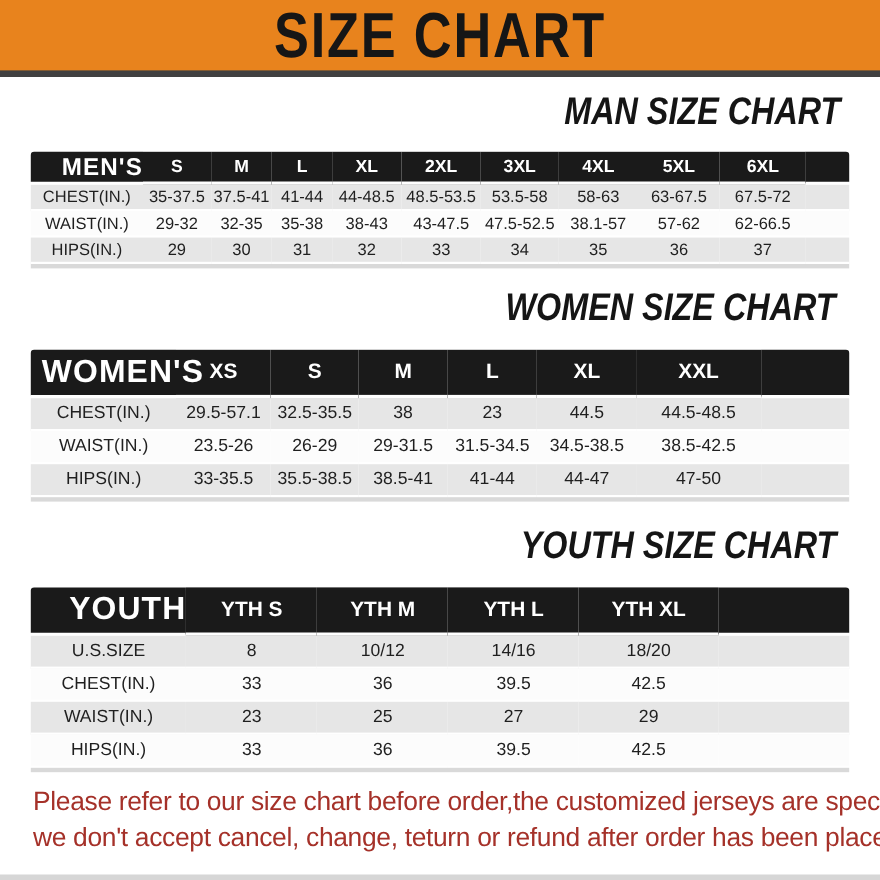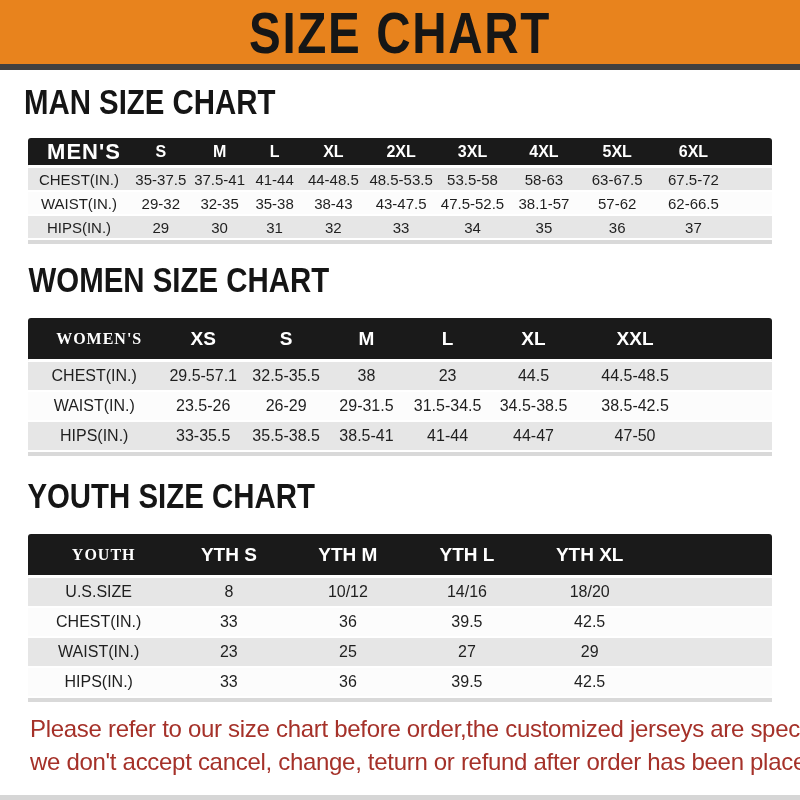--- a/index.html
+++ b/index.html
@@ -22,22 +22,23 @@
   .banner h1 {
     margin: 0;
     font-size: 58px; font-weight: 700; color: #161616;
     letter-spacing: 2px;
     transform: scaleX(0.82);
     white-space: nowrap;
   }
 
   
   .section-heading {
-    margin: 0; text-align: left;
+    margin: 12px; text-align: right;
     line-height: 40px;
+    font-style: italic;
   }
   .section-heading .cond {
     display: inline-block;
     font-size: 35px; font-weight: 700; color: #151515;
     letter-spacing: 0px;
     transform: scaleX(0.84);
     white-space: nowrap;
   }
   .hd-men   { margin-top: 12px; margin-bottom: 12px; }
   .hd-women { margin-top: 16px; margin-bottom: 14px; }
@@ -48,36 +49,36 @@
     width: 744px; margin-left: 28px;
     border-collapse: separate; border-spacing: 0;
     table-layout: fixed;
   }
   .size-table thead th {
     background: #1A1A1A; color: #ffffff;
     font-weight: 700; text-align: center;
     border-bottom: 3px solid #ffffff;
     padding: 0;
   }
-  .size-table thead th:first-child { border-radius: 3px 0 0 3px; text-align: center; padding-left: 10px; }
+  .size-table thead th:first-child { border-radius: 3px 0 0 3px; text-align: right; padding-left: 10px; }
   .size-table thead th:last-child  { border-radius: 0 3px 3px 0; }
   .size-table tbody tr:nth-child(odd)  { background: #E6E6E6; }
   .size-table tbody tr:nth-child(even) { background: #FCFCFC; }
   .size-table tbody th, .size-table tbody td {
     font-weight: 400; color: #1F1F1F; text-align: center;
     border-bottom: 2px solid #ffffff;
     padding: 0;
   }
 
   .men-table thead th { height: 30px; font-size: 16px; }
   .men-table thead th.label-cell { font-size: 22px; letter-spacing: 1px; }
   .men-table tbody th, .men-table tbody td { height: 24px; font-size: 15px; }
 
   .big-table thead th { height: 44px; font-size: 19px; }
-  .big-table thead th.label-cell { font-size: 16px; letter-spacing: 1px; font-family: Liberation Serif, serif; }
+  .big-table thead th.label-cell { font-size: 29px; letter-spacing: 1px; }
   .big-table tbody th, .big-table tbody td { height: 30px; font-size: 16px; }
 
   .table-strip {
     width: 744px; margin-left: 28px;
     height: 4px; background: #D9D9D9;
   }
 
   
   .notice { padding: 10px 30px 0 30px; }
   .notice p {

